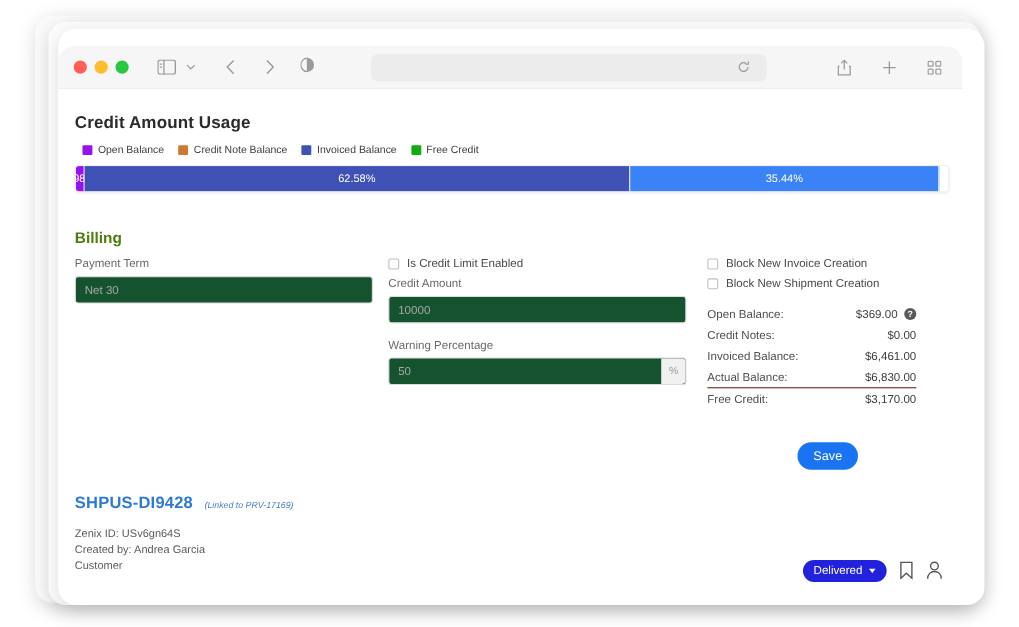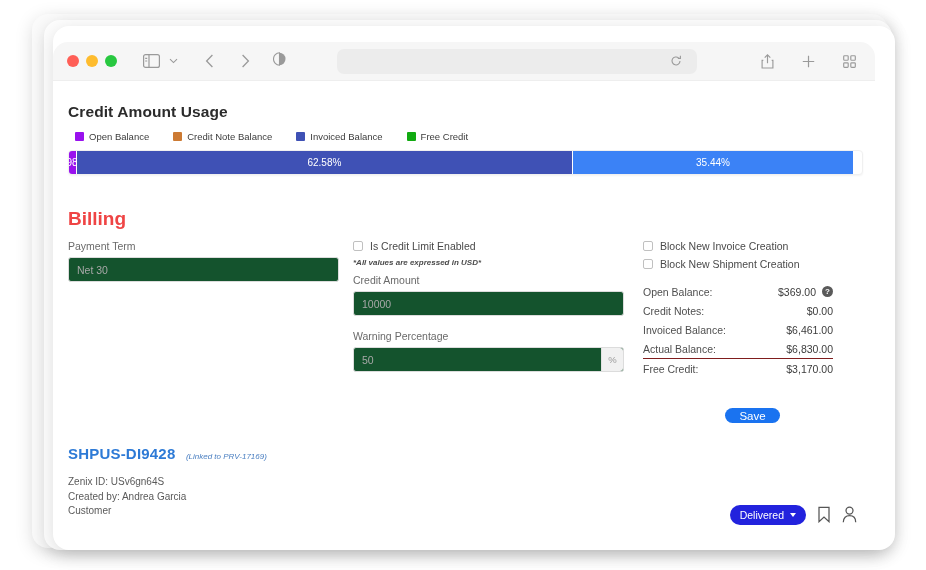--- a/index.html
+++ b/index.html
@@ -101,21 +101,21 @@
     color: #2b2b2b;
     font-weight: 600;
     margin: 0 0 10px 15px;
     letter-spacing: .1px;
   }
 
   
   .legend {
     display: flex;
     align-items: center;
-    gap: 24px;
+    gap: 13px;
     margin: 0 0 8px 22px;
   }
   .legend-item { display: flex; align-items: center; gap: 5px; }
   .legend-swatch { width: 9px; height: 9px; border-radius: 1px; display:inline-block; }
   .legend-label { font-size: 9.5px; color: #3c3c3c; }
 
   
   .bar-track {
     margin: 0 0 0 15px;
     width: 795px;
@@ -133,22 +133,22 @@
     justify-content: center;
     font-size: 10px;
     color: #ffffff;
     height: 100%;
     border-right: 1px solid #ffffff;
     white-space: nowrap;
   }
 
   
   .billing-head {
-    color: #ef4444;
-    font-size: 19px;
+    color: #4d7c0f;
+    font-size: 14px;
     font-weight: 600;
     margin: 33px 0 10px 15px;
   }
 
   .cols {
     display: flex;
     padding: 0 15px;
     gap: 0;
   }
   .col-a { width: 285px; }
@@ -231,21 +231,21 @@
   }
 
   
   .save-wrap { display:flex; justify-content:flex-end; padding-right: 95px; margin-top: 30px; }
   .save-btn {
     background: #1a73f0;
     color: #ffffff;
     font-size: 11.5px;
     border: none;
     border-radius: 13px;
-    width: 55px; height: 15px;
+    width: 55px; height: 25px;
     cursor: pointer;
     font-family: "Liberation Sans", sans-serif;
   }
 
   
   .record {
     margin-top: 22px;
     padding: 0 15px;
     position: relative;
   }
@@ -420,21 +420,20 @@
         <div class="col-a">
           <div class="field-label">Payment Term</div>
           <div class="text-input" placeholder="Net 30">Net 30</div>
         </div>
 
         <div class="col-b">
           <div class="check-row">
             <span class="checkbox"></span>
             <span class="check-label">Is Credit Limit Enabled</span>
           </div>
-          <div class="usd-note">*All values are expressed in USD*</div>
 
           <div class="field-label">Credit Amount</div>
           <div class="text-input" placeholder="10000">10000</div>
 
           <div class="gap-18"></div>
 
           <div class="field-label">Warning Percentage</div>
           <div class="input-group">
             <div class="text-input" placeholder="50">50</div>
             <div class="input-suffix">%</div>

